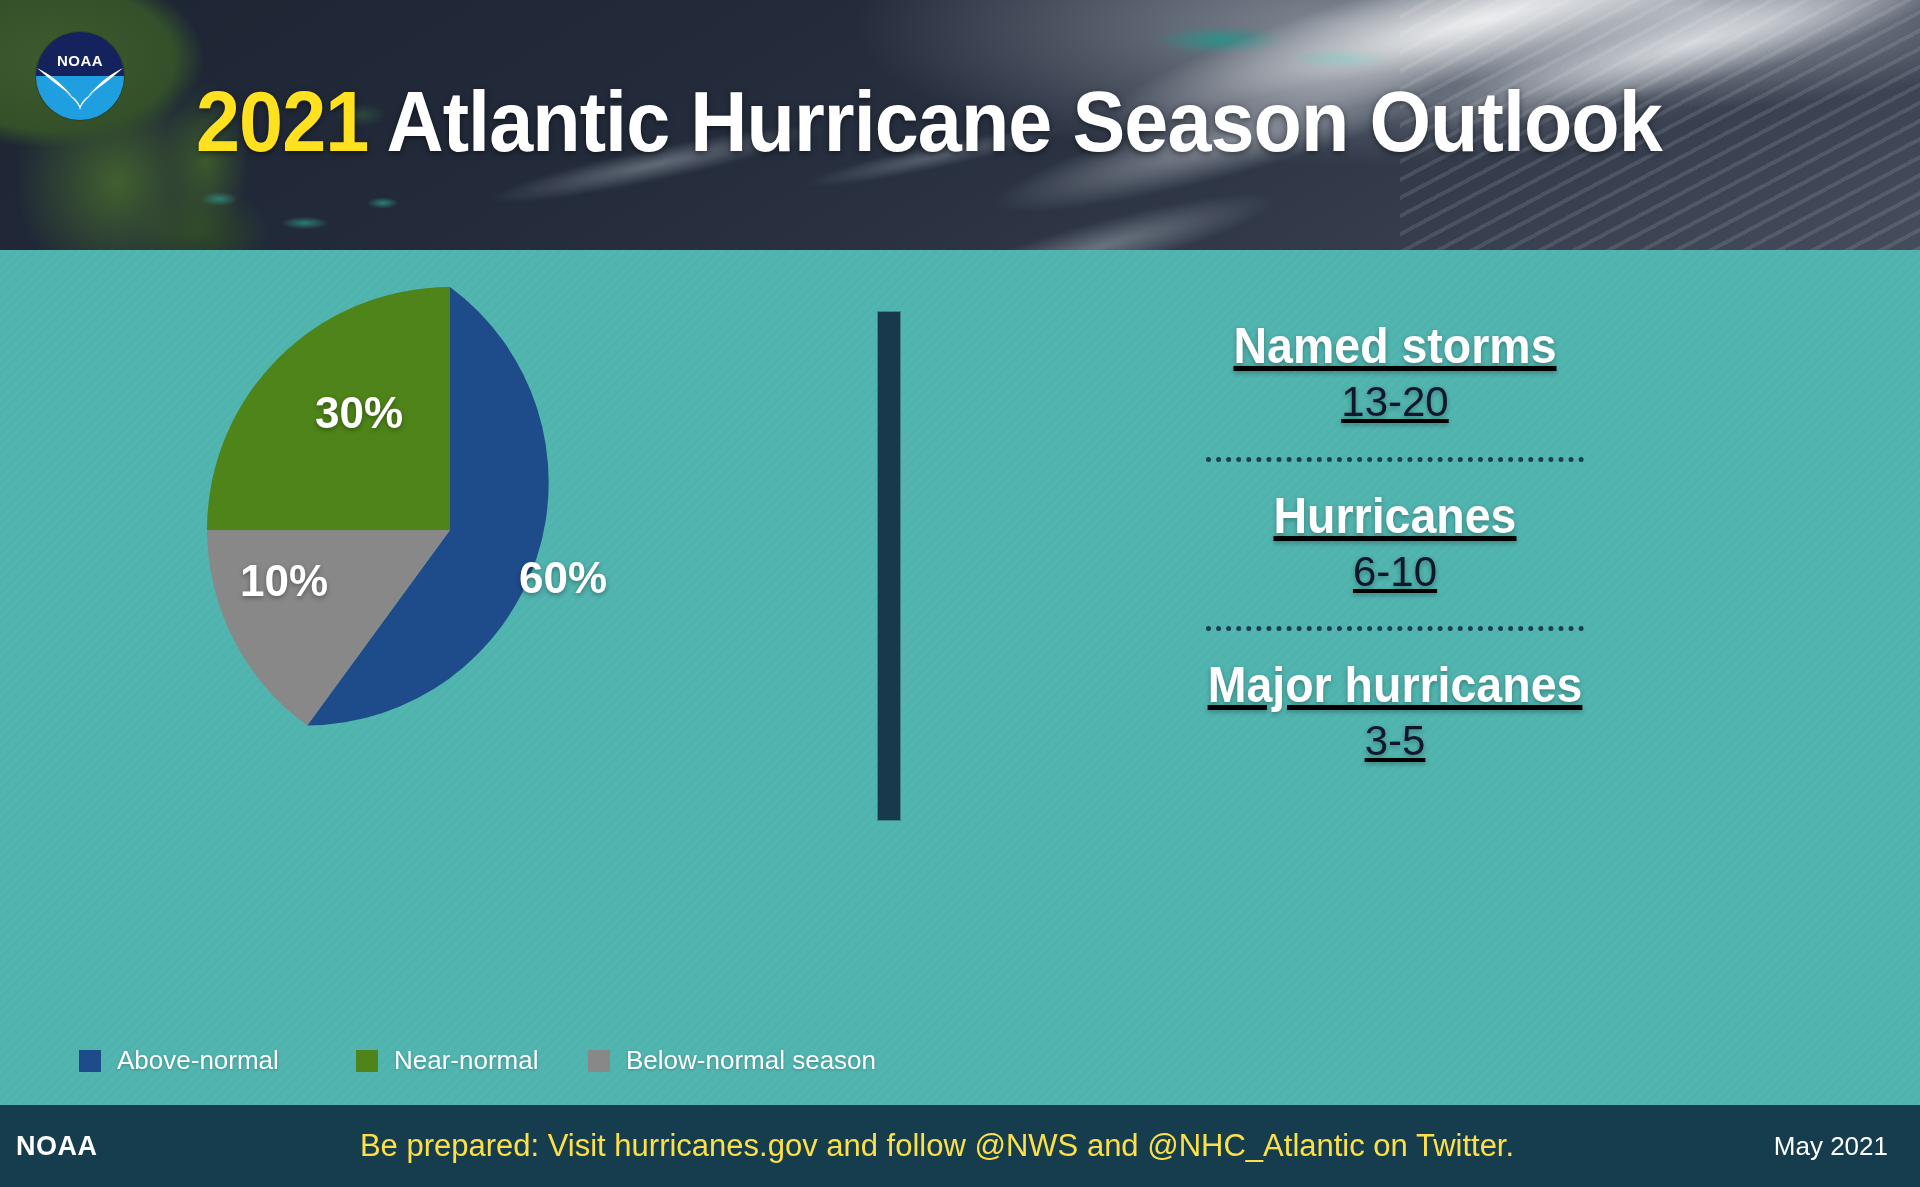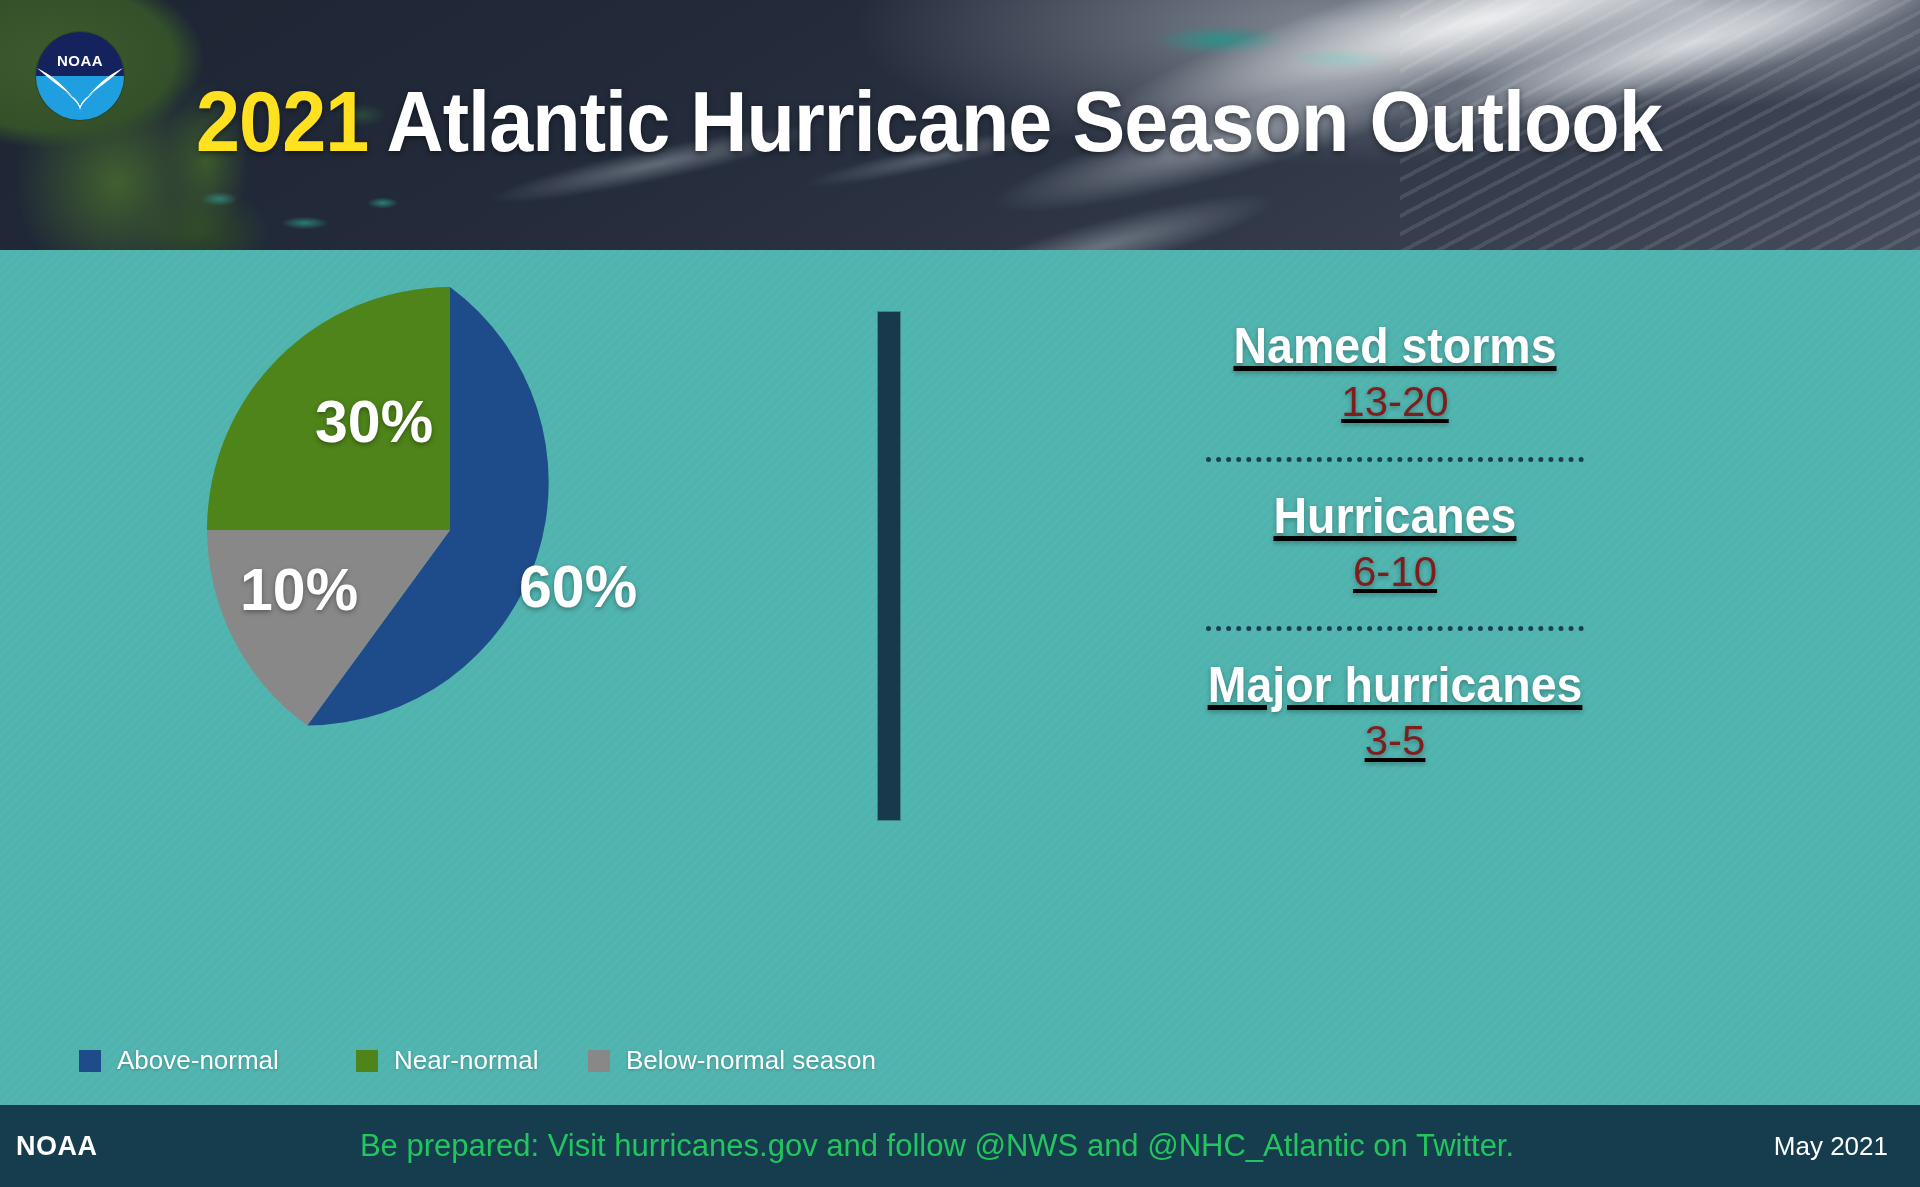--- a/index.html
+++ b/index.html
@@ -76,21 +76,21 @@
   
   .body-area{position:absolute;left:0;top:250px;width:1920px;height:855px;
     background:#4fb3ae;}
   .body-area .texture{position:absolute;inset:0;
     background:repeating-linear-gradient(135deg, rgba(255,255,255,.035) 0 2px, rgba(0,0,0,0) 2px 7px);}
 
   
   .pie-wrap{position:absolute;left:205px;top:35px;width:490px;height:490px;}
   .pie-wrap svg{width:490px;height:490px;display:block;}
   .pie-label{position:absolute;color:#fff;font-family:"Liberation Sans",sans-serif;
-    font-weight:bold;font-size:59px;text-shadow:0 2px 5px rgba(0,0,0,.35);white-space:nowrap;}
+    font-weight:bold;font-size:44px;text-shadow:0 2px 5px rgba(0,0,0,.35);white-space:nowrap;}
   .pie-label.l60{left:314px;top:238px;margin-top:30px;}
   .pie-label.l30{left:110px;top:103px;}
   .pie-label.l10{left:35px;top:271px;}
 
   
   .legend{position:absolute;left:40px;top:795px;width:830px;height:40px;}
   .legend .item{position:absolute;display:flex;align-items:center;gap:16px;}
   .legend .sw{width:22px;height:22px;display:block;}
   .legend .lbl{color:#ffffff;font-size:26px;font-family:"Liberation Sans",sans-serif;
     white-space:nowrap;text-shadow:0 1px 3px rgba(0,0,0,.22);}
@@ -103,34 +103,34 @@
   
   .vbar{position:absolute;left:878px;top:62px;width:22px;height:508px;background:#17394b;
     box-shadow:0 0 0 1px rgba(0,0,0,.25);}
 
   
   .stats{position:absolute;left:1000px;top:70px;width:790px;}
   .stat{text-align:center;text-decoration:underline;}
   .stat .h{color:#ffffff;font-family:"Liberation Sans Narrow","Liberation Sans",sans-serif;
     font-weight:bold;font-size:50px;line-height:1.06;letter-spacing:0px;
     transform:scaleX(.93);transform-origin:center;text-shadow:0 2px 5px rgba(0,0,0,.3);}
-  .stat .v{color:#7f1d1d;font-family:"Liberation Sans",sans-serif;font-weight:normal;
+  .stat .v{color:#0f172a;font-family:"Liberation Sans",sans-serif;font-weight:normal;
     font-size:42px;line-height:1.18;margin-top:4px;text-shadow:0 2px 5px rgba(0,0,0,.3);}
   .dotted{height:0;border-top:5px dotted #1c3f50;width:378px;margin:30px auto 28px auto;}
   .stat.s1{margin-top:0;}
   .stat.s2{margin-top:0;}
   .stat.s3{margin-top:0;}
 
   
   .footer{position:absolute;left:0;top:1105px;width:1920px;height:82px;background:#153d4e;}
   .footer .noaa{position:absolute;left:16px;top:50%;transform:translateY(-50%);
     color:#ffffff;font-family:"Liberation Sans Narrow","Liberation Sans",sans-serif;
     font-weight:bold;font-size:27px;letter-spacing:.5px;}
   .footer .msg{position:absolute;left:0;right:0;top:50%;transform:translateY(-50%);
-    text-align:center;color:#22c55e;font-family:"Liberation Sans",sans-serif;font-size:31px;
+    text-align:center;color:#fde047;font-family:"Liberation Sans",sans-serif;font-size:31px;
     padding-right:67px;margin-left:21px;}
   .footer .date{position:absolute;right:32px;top:50%;transform:translateY(-50%);
     color:#ffffff;font-family:"Liberation Sans",sans-serif;font-size:26px;}
 </style>
 </head>
 <body>
 
 <div class="infographic">
 
   <div class="banner">

